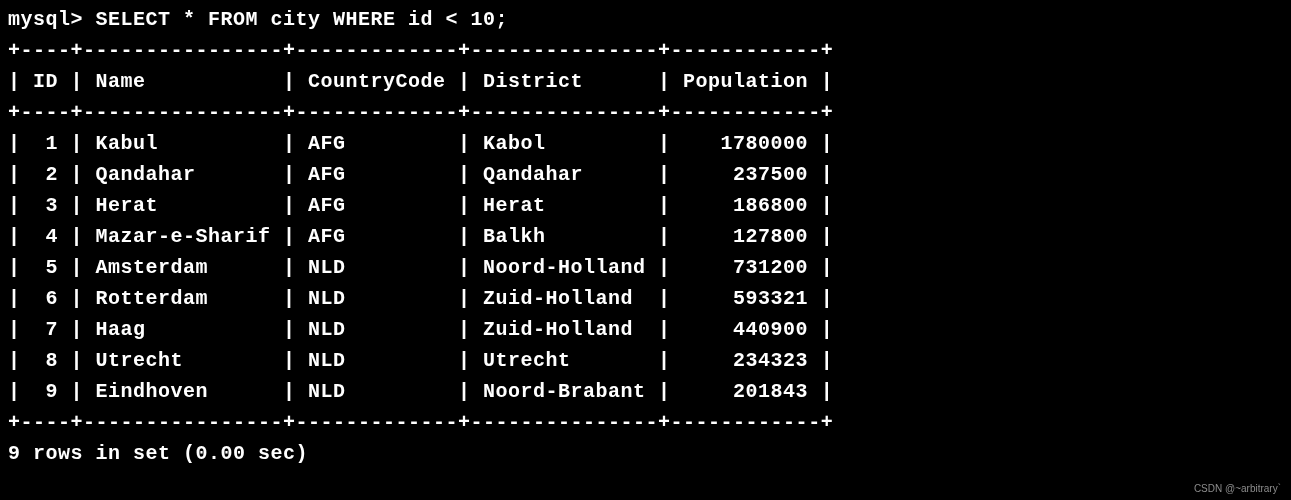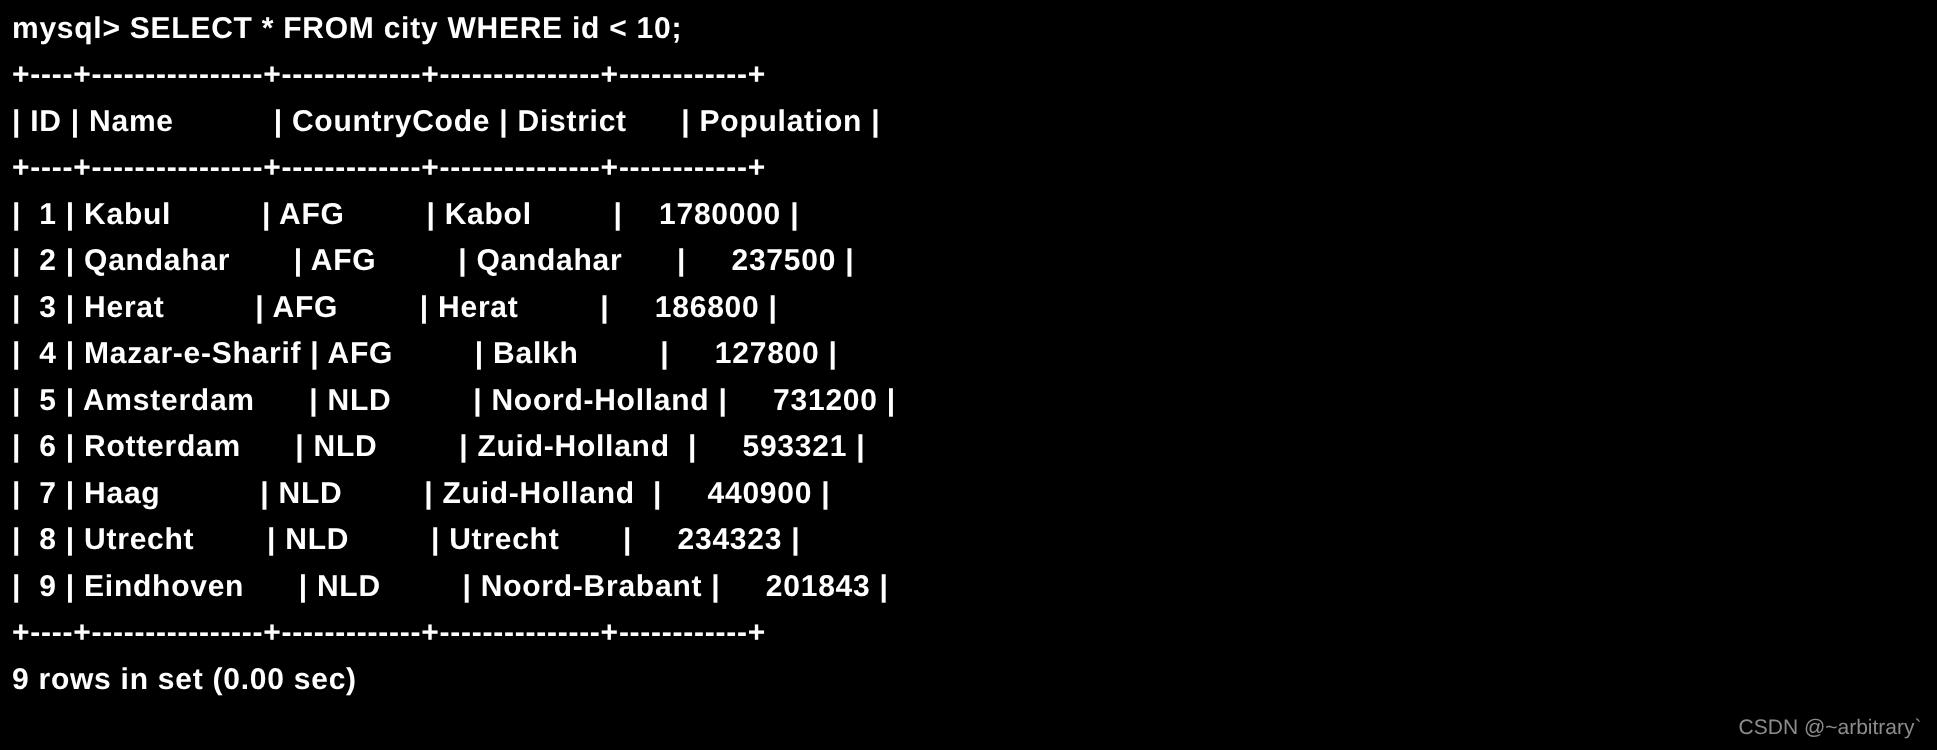--- a/index.html
+++ b/index.html
@@ -13,28 +13,28 @@
       font-weight:bold;
       width:1291px;
       height:500px;
       overflow:hidden;
       position:relative;
       letter-spacing:0.5px;
     }
     pre {
       margin:0;
       padding:4px 8px;
-      font-family:Liberation Sans, sans-serif;
+      font-family:Liberation Mono, monospace;
       white-space:pre;
     }
     .watermark {
       position:absolute;
       bottom:4px;
       right:10px;
-      font-size:14px;
+      font-size:10px;
       color:#8c8c8c;
       font-weight:normal;
       font-family:Arial,sans-serif;
       letter-spacing:0;
     }
   </style>
 </head>
 <body>
 
 <pre id="term">mysql&gt; SELECT * FROM city WHERE id &lt; 10;

